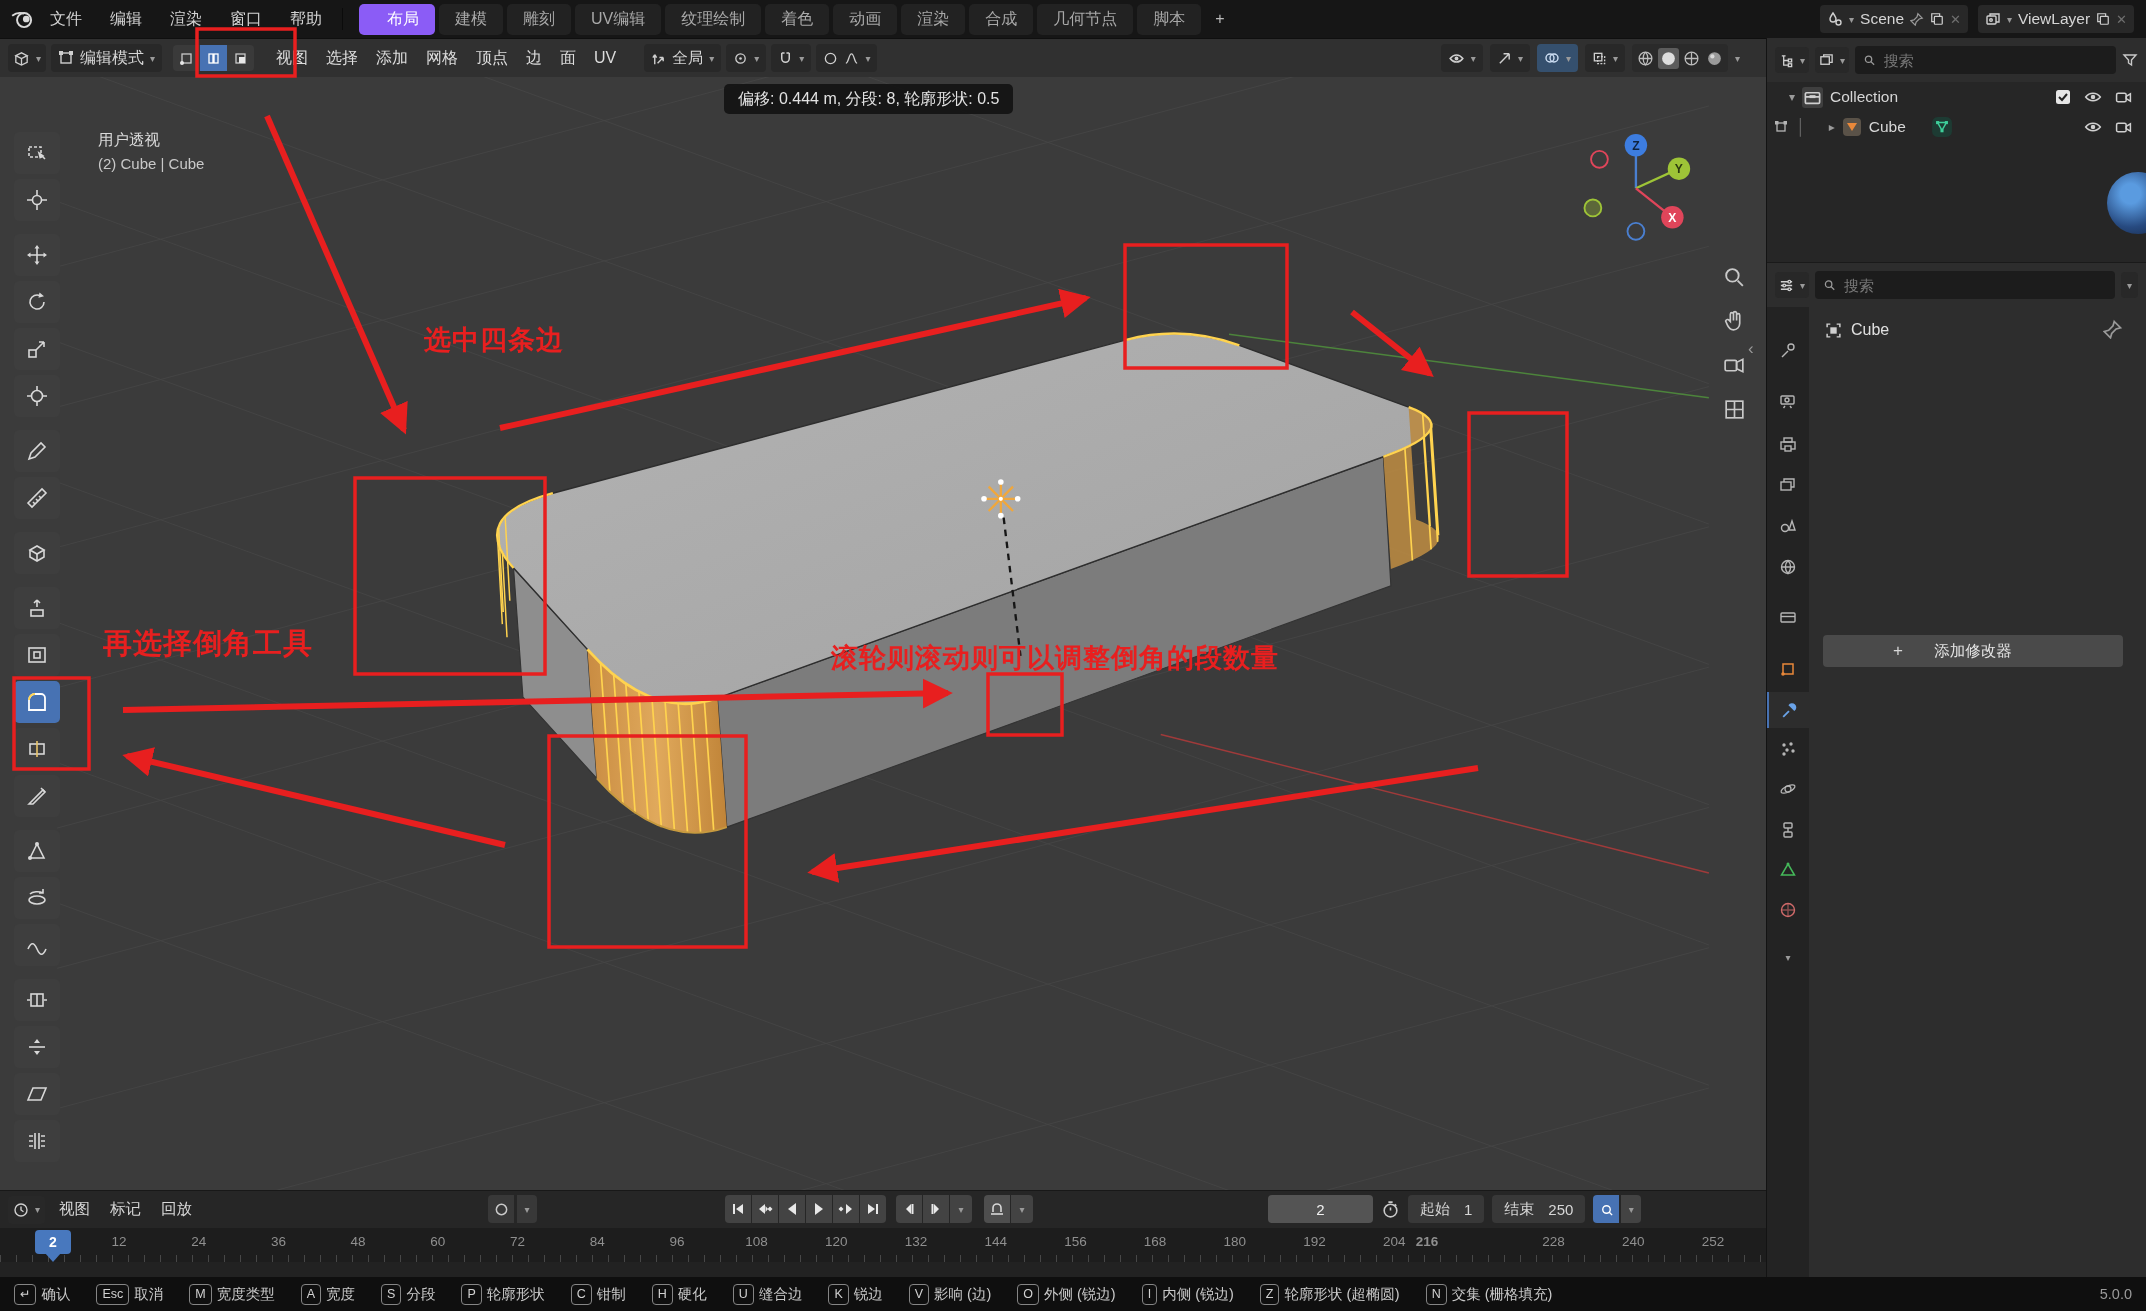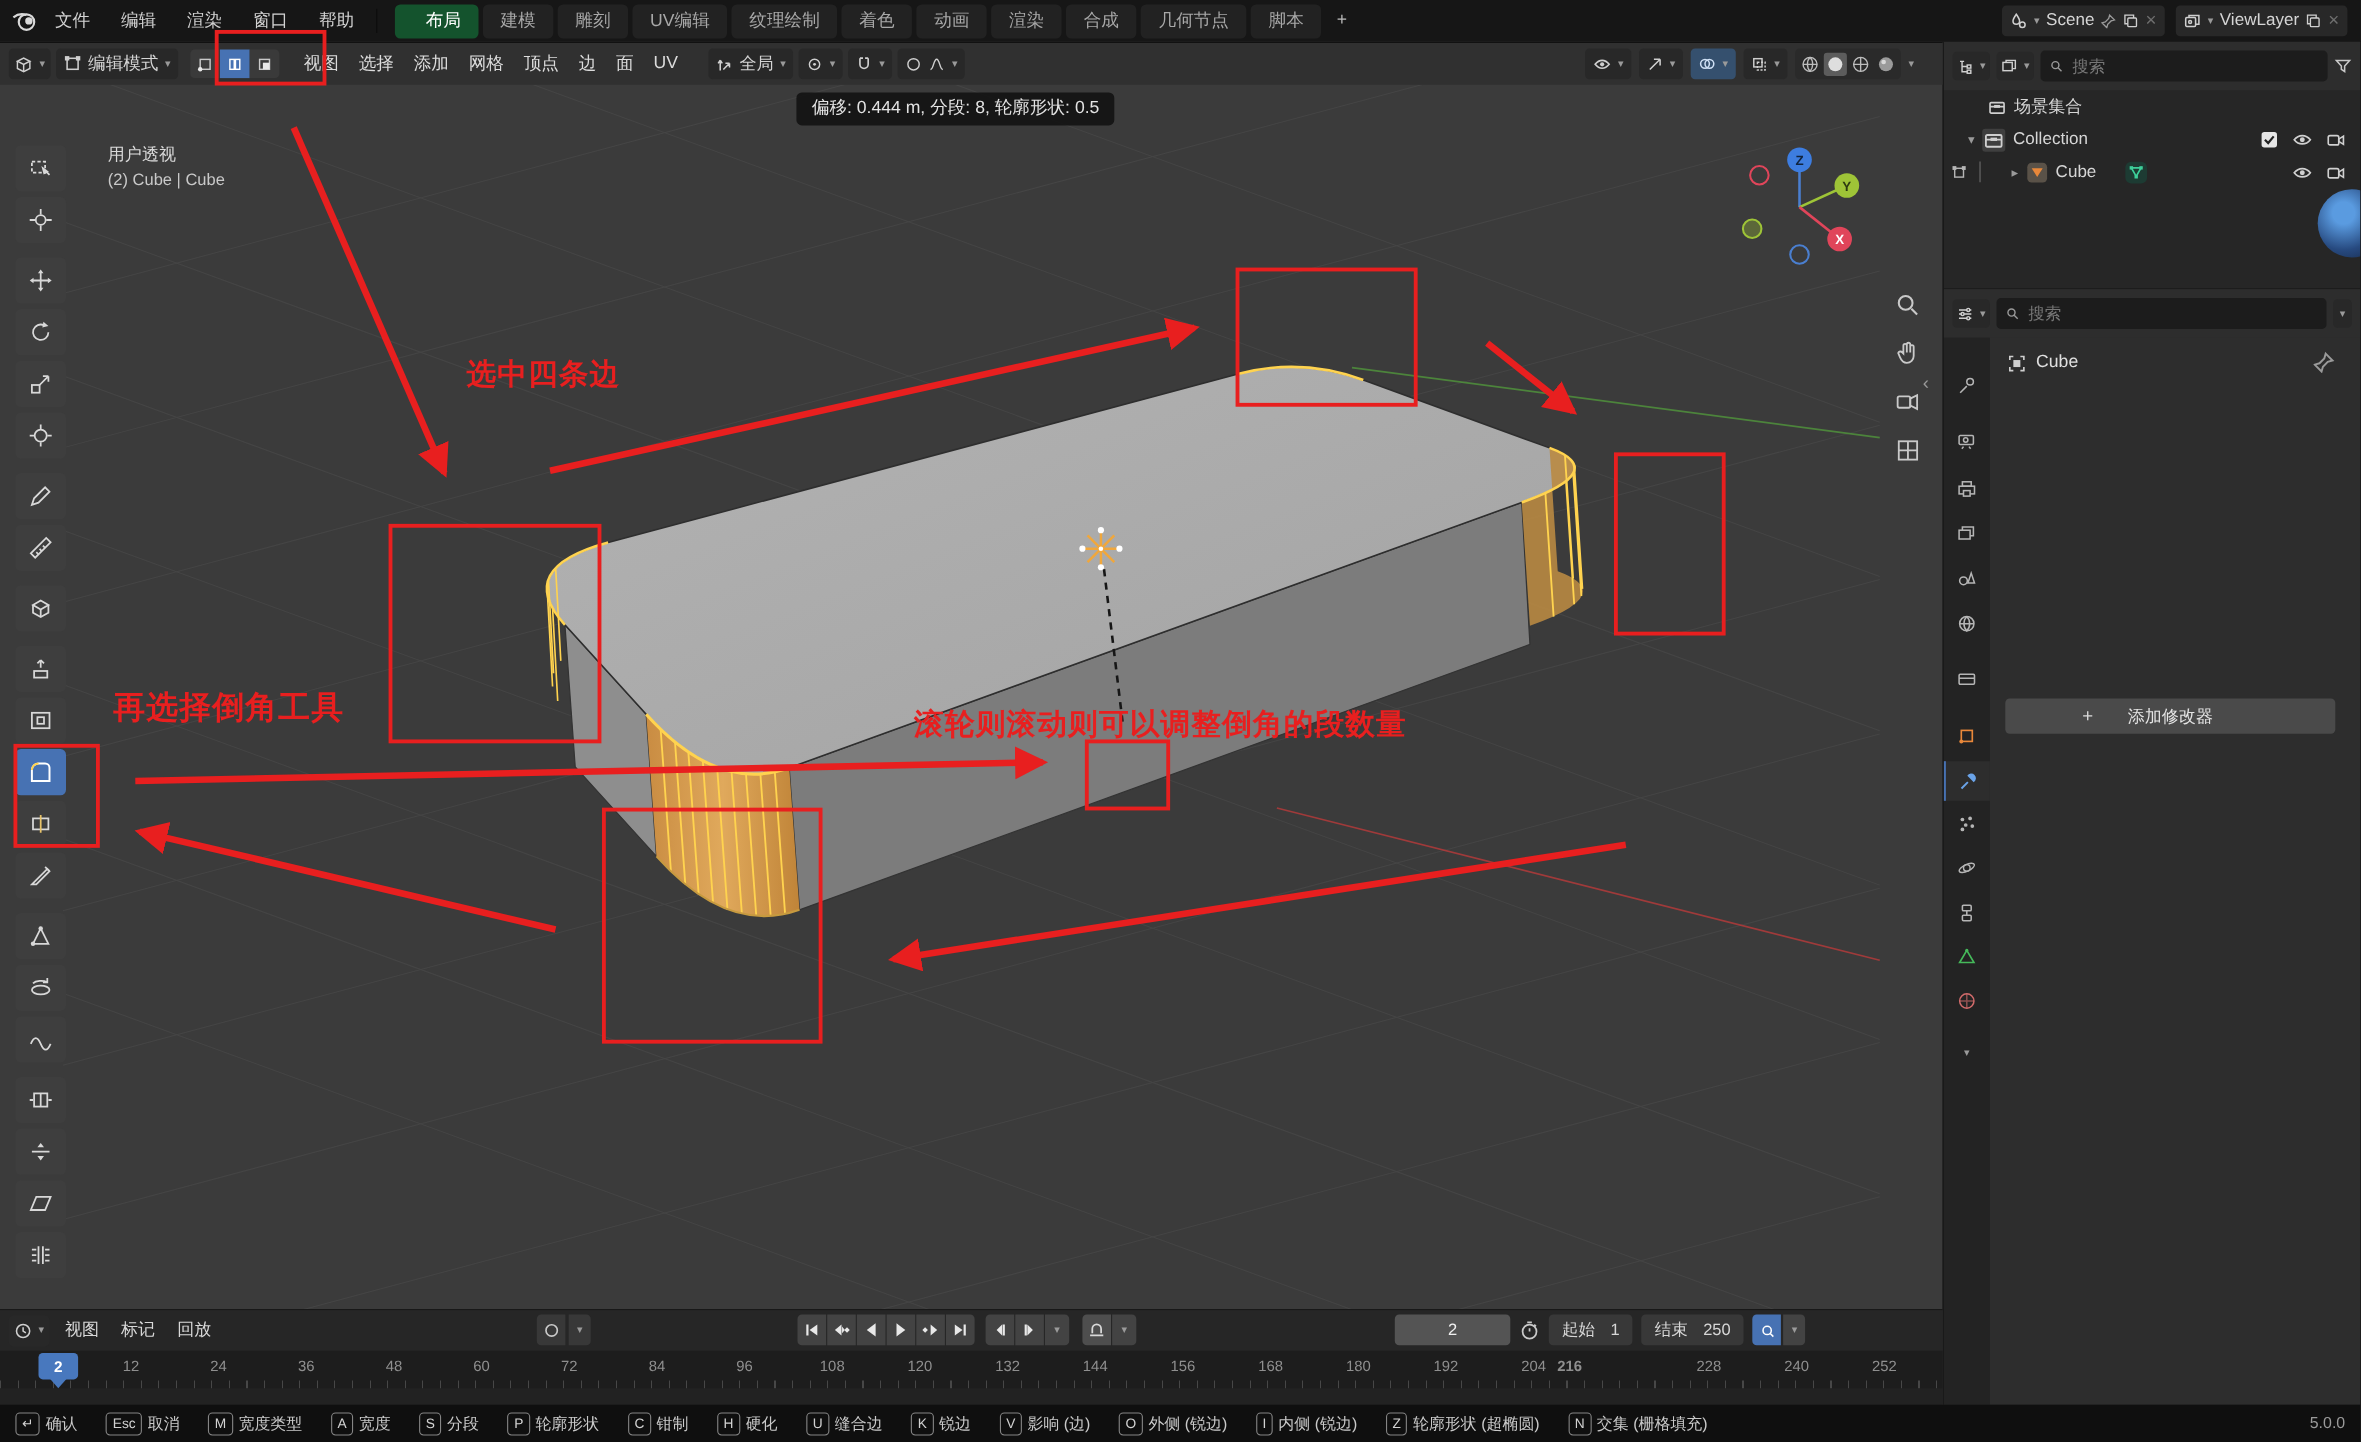--- a/index.html
+++ b/index.html
@@ -5,21 +5,21 @@
   html,body{margin:0;padding:0;background:#000;}
   #app{position:relative;width:2146px;height:1311px;overflow:hidden;background:#3b3b3b;
        font-family:"Liberation Sans","DejaVu Sans",sans-serif;color:#d6d6d6;-webkit-font-smoothing:antialiased;}
   .abs{position:absolute;}
   .row{display:flex;align-items:center;}
   
   #topbar{height:38px;background:#161616;display:flex;align-items:center;padding-left:10px;position:relative;z-index:5;}
   #topbar .menu{padding:0 14px;font-size:16px;color:#d2d2d2;cursor:default;}
   .tabs{display:flex;align-items:center;margin-left:16px;gap:4px;}
   .tab{padding:5px 16px;font-size:16px;color:#a8a8a8;background:#222;border-radius:5px;}
-  .tab.active{background:#14532d;color:#fff;padding-left:28px;}
+  .tab.active{background:#8b5cf6;color:#fff;padding-left:28px;}
   .tab.addtab{background:transparent;color:#bbb;padding:5px 10px;}
   .wdg{background:#282828;border-radius:4px;height:28px;display:flex;align-items:center;padding:0 7px;gap:6px;color:#d5d5d5;}
   .chev{font-size:10px;color:#9a9a9a;}
   .dim{color:#6f6f6f;}
   
   #vheader{height:39px;background:#303030;display:flex;align-items:center;padding-left:8px;gap:5px;position:relative;z-index:5;border-top:1px solid #0f0f0f;box-sizing:border-box;}
   #vheader .menu{padding:0 9px;font-size:16px;color:#dcdcdc;}
   .selbtn{width:27px;height:26px;background:#3a3a3a;display:flex;align-items:center;justify-content:center;}
   .selbtn.first{border-radius:4px 0 0 4px;}
   .selbtn.last{border-radius:0 4px 4px 0;}
@@ -667,28 +667,20 @@
           <svg width="14" height="14" viewBox="0 0 16 16" stroke="#9a9a9a" fill="none" stroke-width="1.6">
               <circle cx="7" cy="7" r="4"></circle>
               <path d="M10 10l4 4"></path>
             </svg>
           <input readonly="" placeholder="搜索" style="">
         </div>
         <svg width="16" height="16" viewBox="0 0 16 16" stroke="#c9c9c9" fill="none" stroke-width="1.4">
             <path d="M2 3h12l-4.5 5v5l-3-2V8z"></path>
           </svg>
       </div>
-      <div class="orow" style="padding-left:40px;">
-        <svg width="17" height="17" viewBox="0 0 16 16" stroke="#d0d0d0" fill="none" stroke-width="1.4">
-            <rect x="2" y="4" width="12" height="9" rx="1"></rect>
-            <path d="M2 7.5h12"></path>
-            <rect x="5.5" y="6" width="5" height="2.5" fill="#d0d0d0" stroke="none"></rect>
-          </svg>
-        <span>场景集合</span>
-      </div>
       <div class="orow" style="padding-left:22px;">
         <span class="chev" style="font-size:12px;">▾</span>
         <svg width="19" height="19" viewBox="0 0 16 16" stroke="#d0d0d0" fill="none" stroke-width="1.4" style="background:#3f3f3f;border-radius:3px;padding:1px;">
             <rect x="2" y="4" width="12" height="9" rx="1"></rect>
             <path d="M2 7.5h12"></path>
             <rect x="5.5" y="6" width="5" height="2.5" fill="#d0d0d0" stroke="none"></rect>
           </svg>
         <span>Collection</span>
         <span style="flex:1;"></span>
         <svg width="16" height="16" viewBox="0 0 16 16" style="margin-right:6px;">

